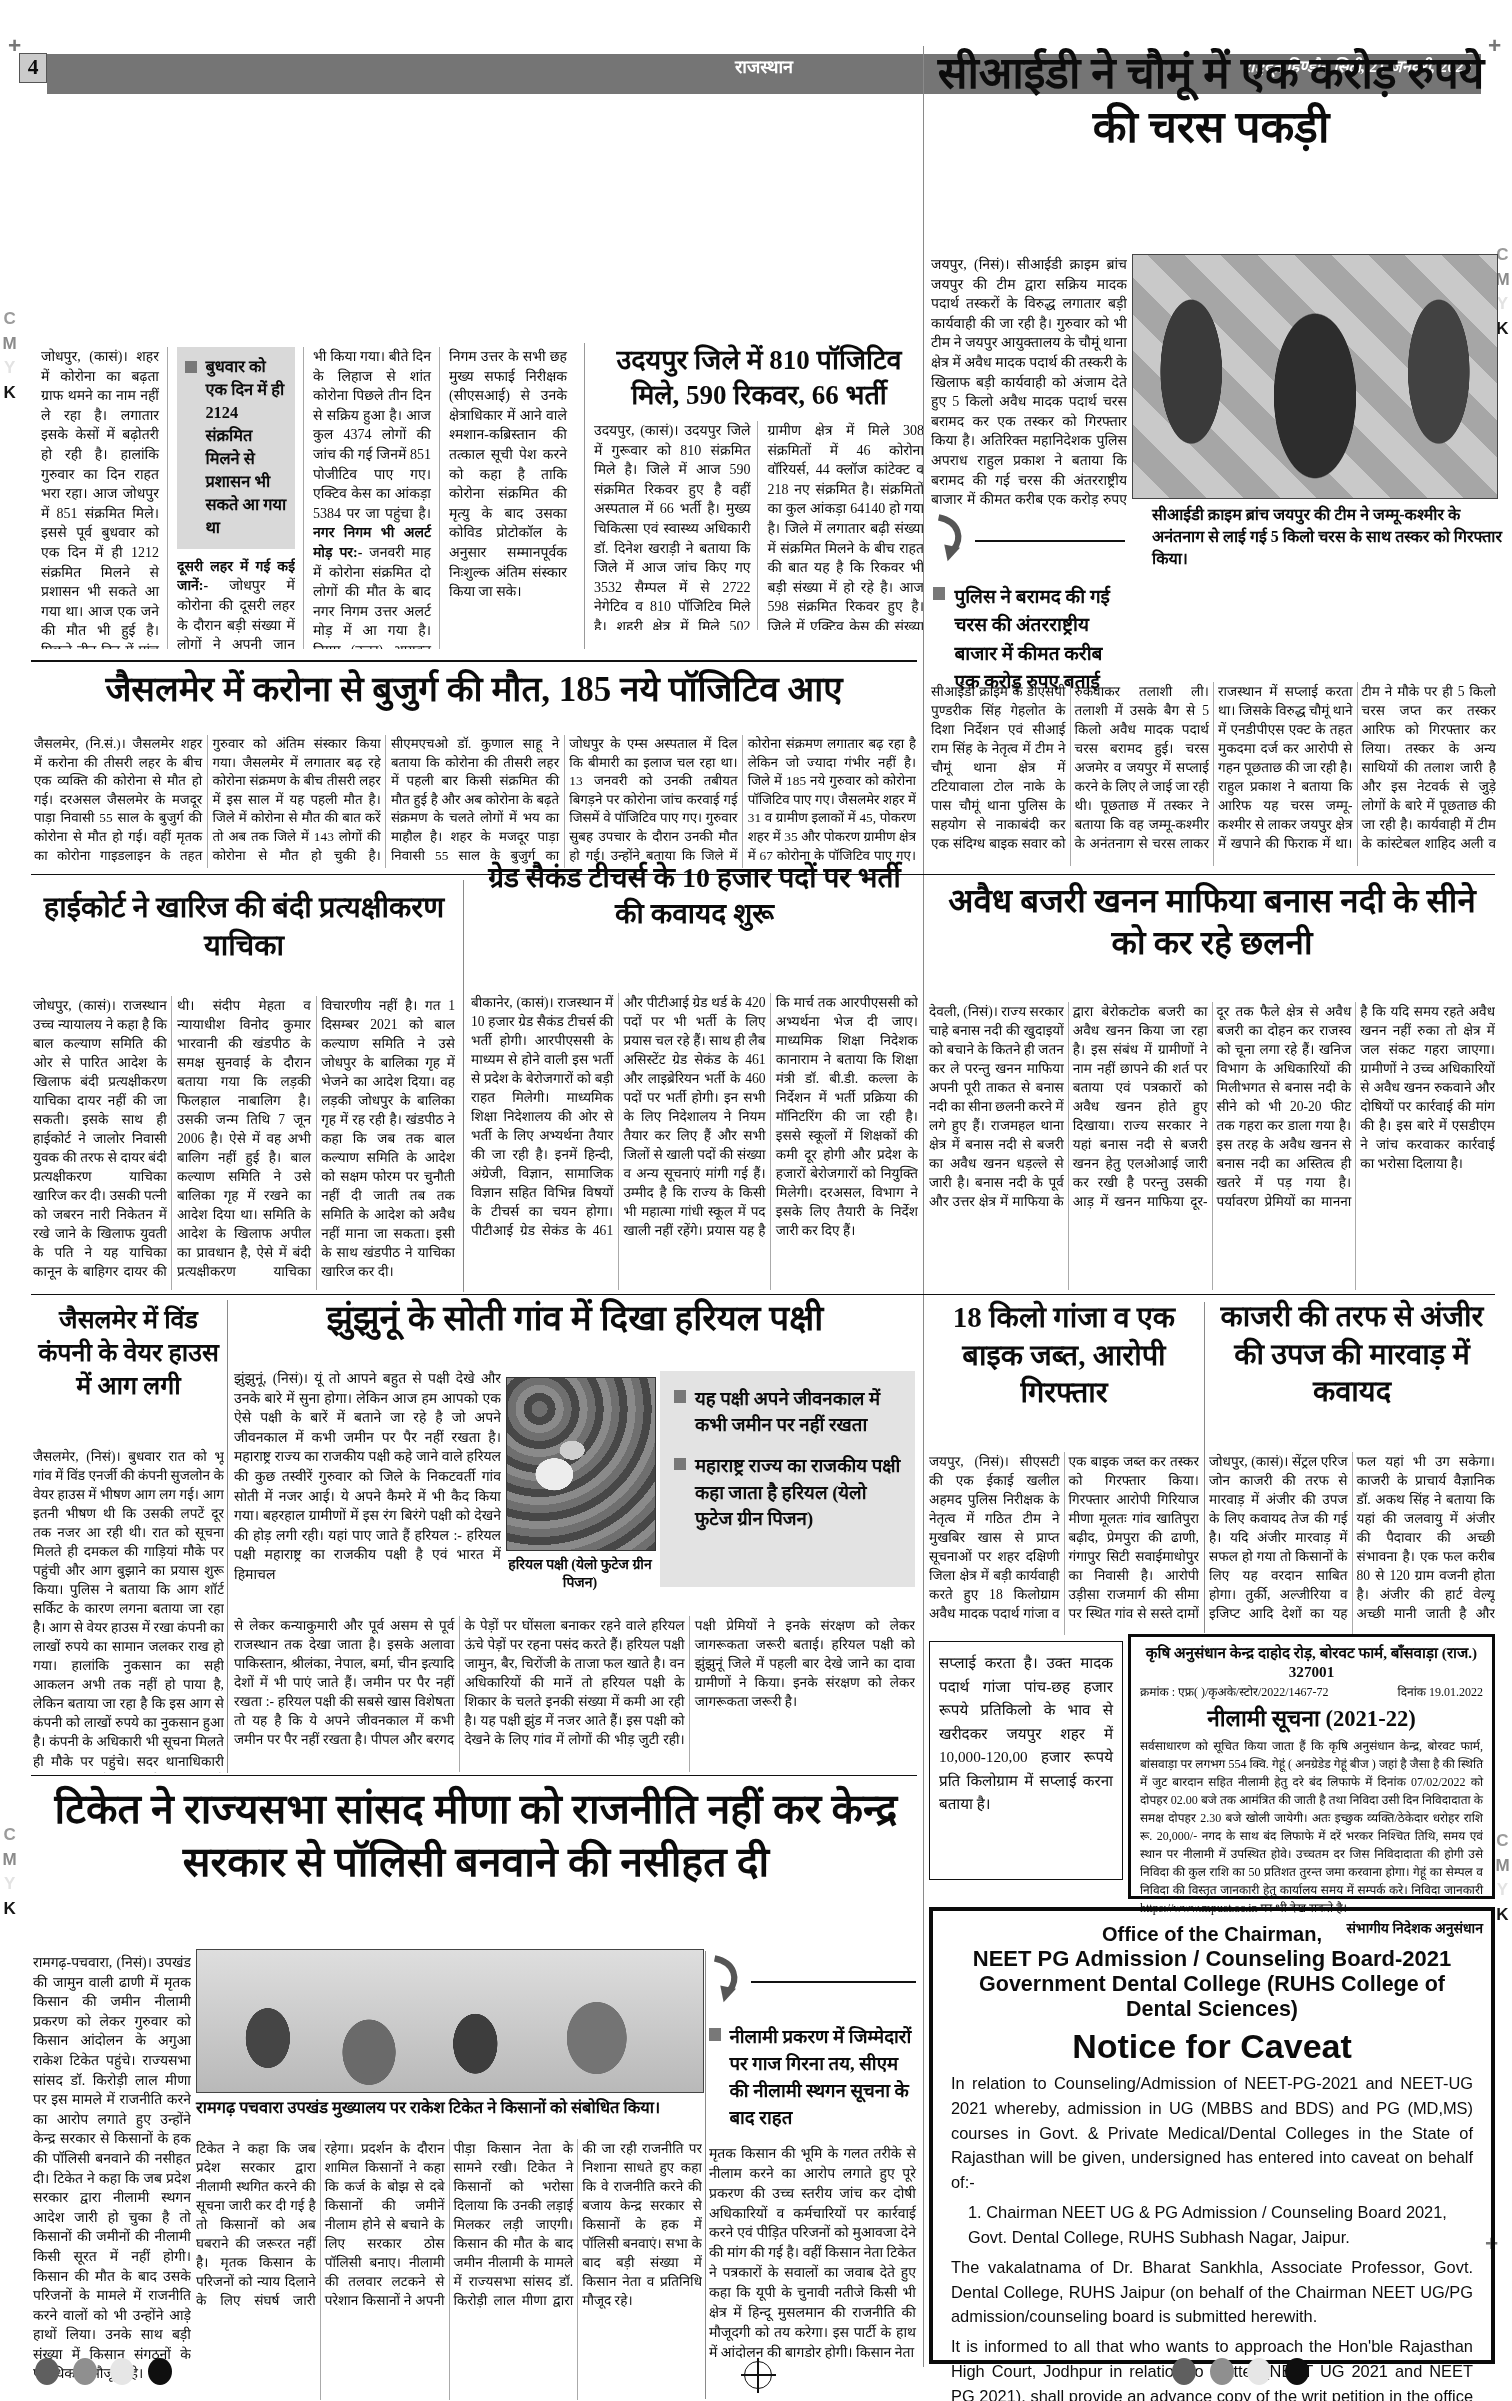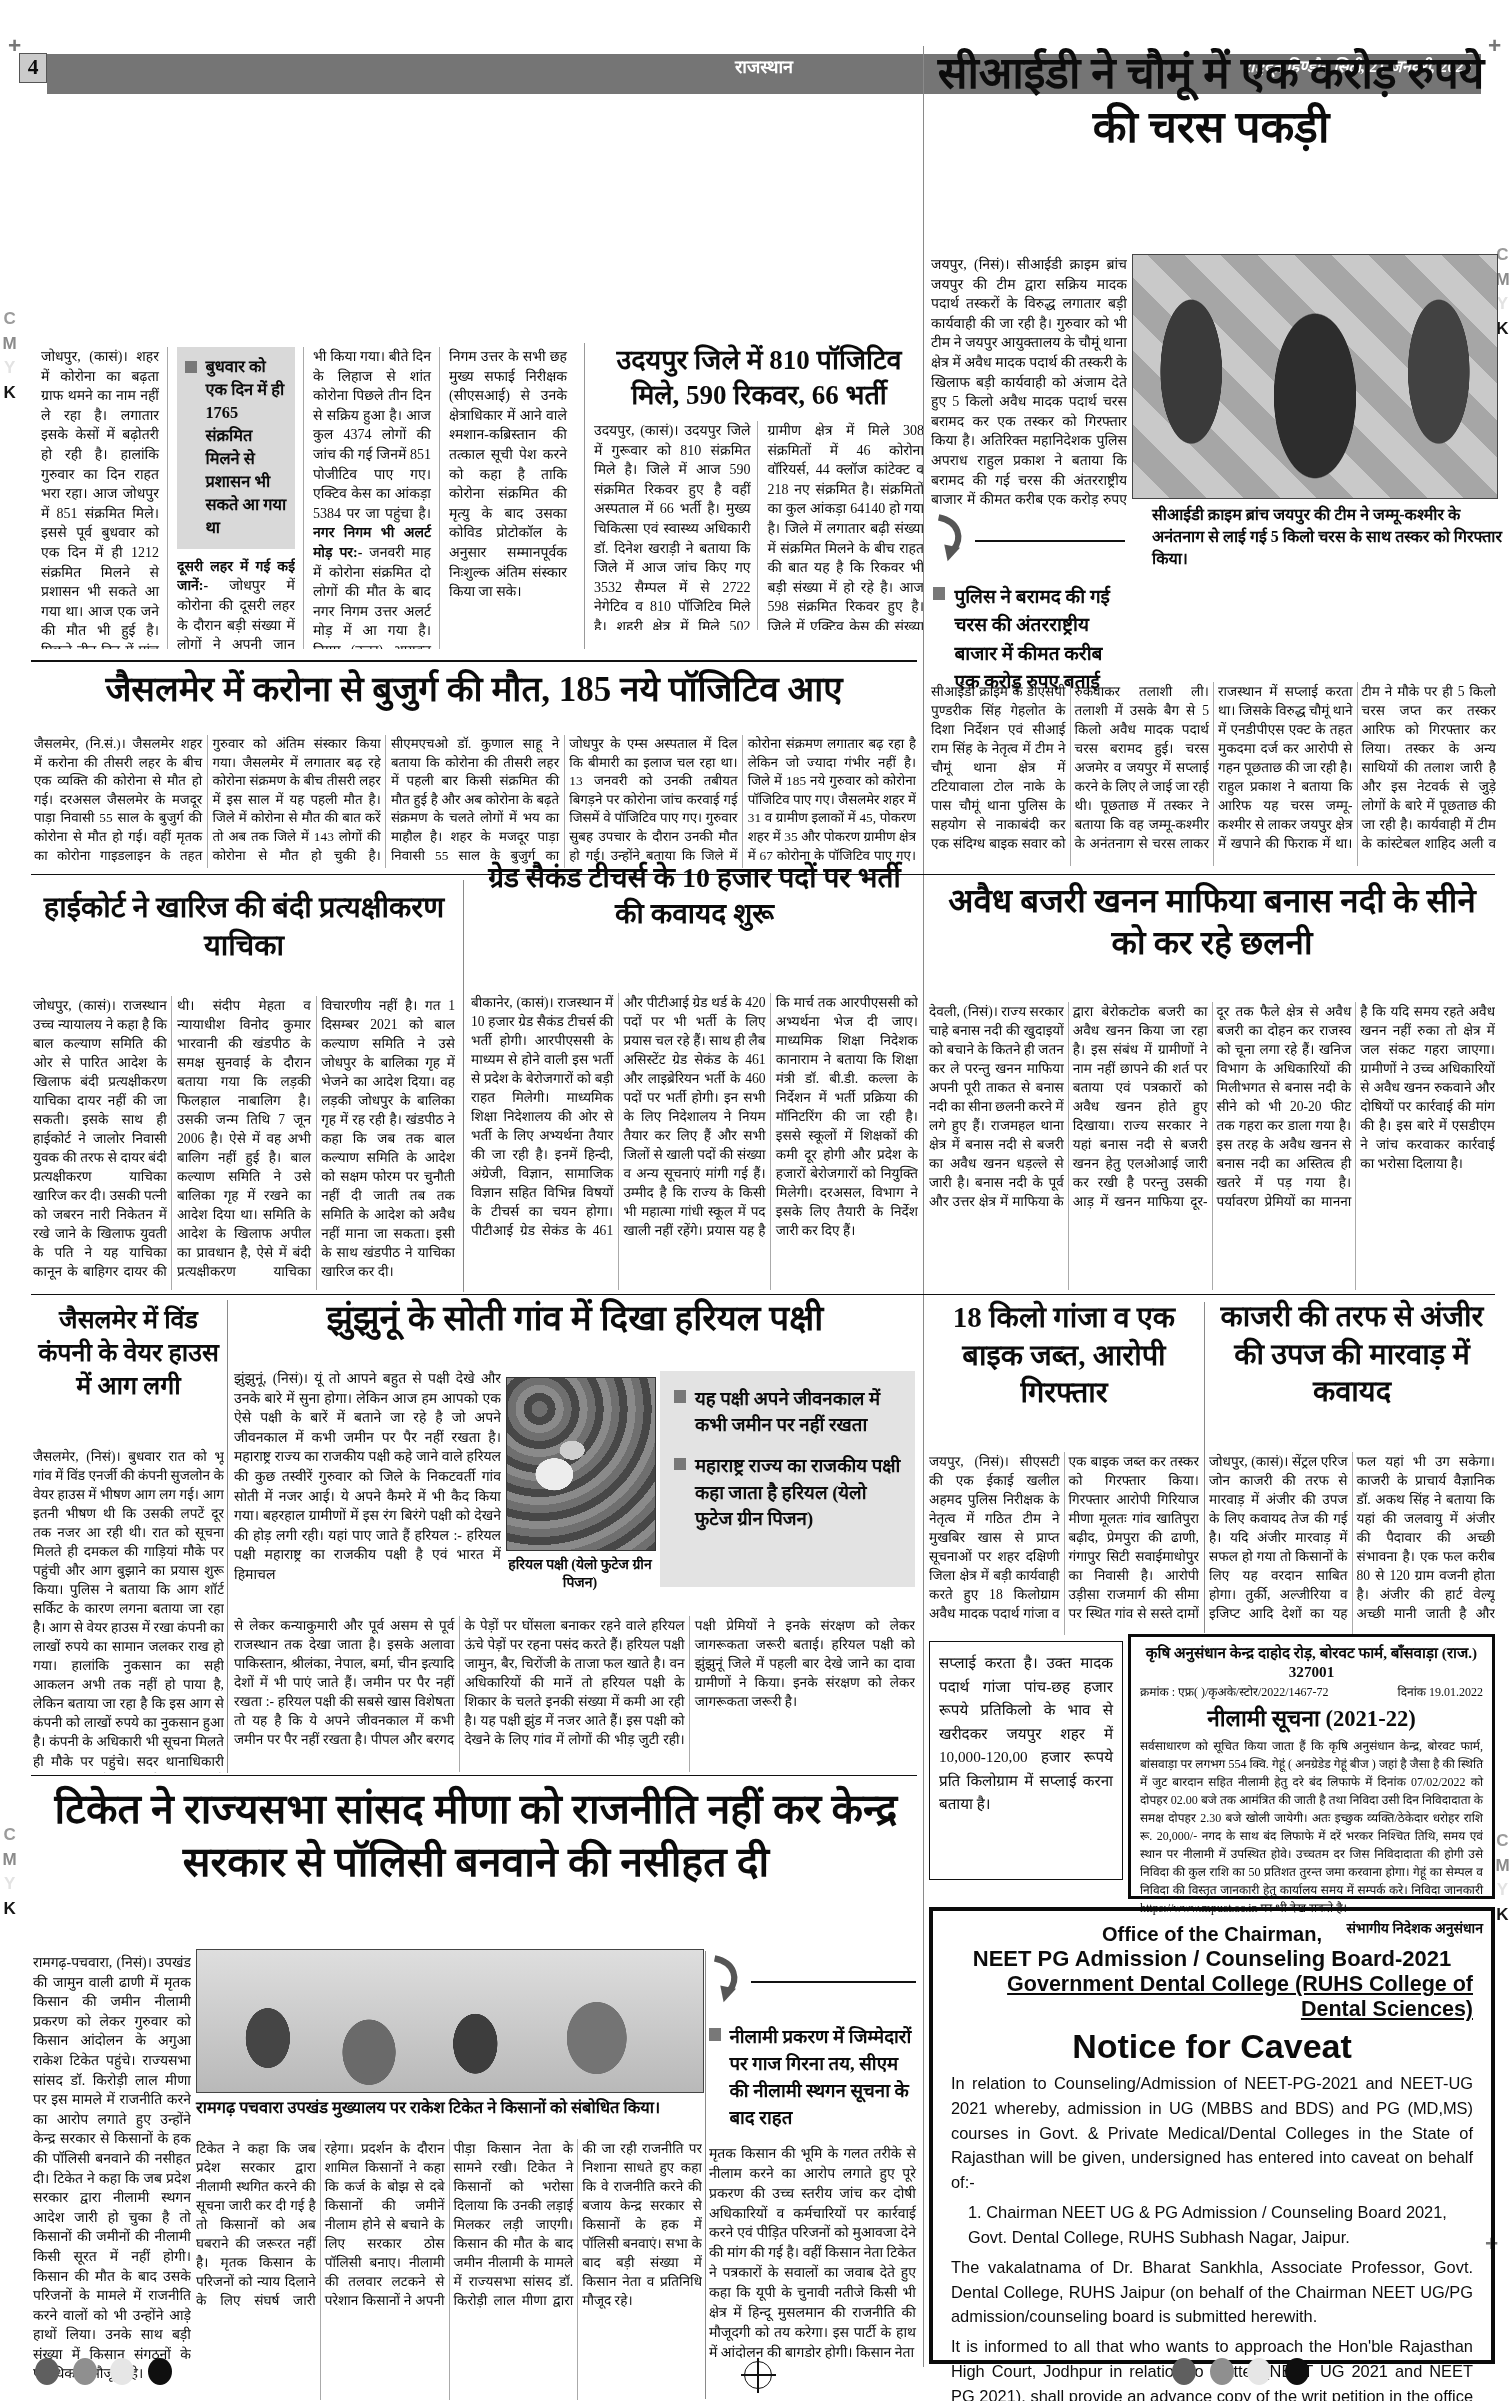--- a/index.html
+++ b/index.html
@@ -85,21 +85,21 @@
   #auction .org{font-size:15.2px;font-weight:bold;text-align:center;line-height:1.25;}
   #auction .refrow{display:flex;justify-content:space-between;font-size:12px;margin-top:2.3px;}
   #auction .ttl{font-size:22.6px;font-weight:bold;text-align:center;margin:2.3px 0 3.4px 0;}
   #auction .bd{font-size:12px;line-height:1.5;text-align:justify;}
   #auction .sg{font-size:14px;font-weight:bold;text-align:right;margin-top:1.1px;}
   
   #neet{left:929px;top:1907px;width:566px;height:457px;border:4.5px solid #0a0a0a;padding:12.4px 18px;box-sizing:border-box;
         font-family:"Liberation Sans","DejaVu Sans",sans-serif;}
   #neet .l1{font-size:20px;font-weight:bold;text-align:center;}
   #neet .l2{font-size:22px;font-weight:bold;text-align:center;}
-  #neet .l3{font-size:21.5px;font-weight:bold;text-align:right;text-decoration:underline;}
+  #neet .l3{font-size:21.5px;font-weight:bold;text-align:center;}
   #neet .ttl{font-size:34px;font-weight:bold;text-align:center;margin:4.5px 0;}
   #neet .p{font-size:16.4px;line-height:1.5;text-align:justify;margin-top:5.6px;}
   #neet .itm{font-size:16.4px;line-height:1.5;margin-top:5.6px;padding-left:17px;}
   
   #tk-head{left:33px;top:1783px;width:886px;font-size:41px;font-weight:bold;text-align:center;line-height:1.3;}
   #tk-intro{left:33px;top:1953px;width:158px;height:447px;}
   #tk-photo{left:196px;top:1949px;width:506px;height:142px;border:0.6px solid #444;
      background:
        radial-gradient(40px 54px at 14% 62%, #454545 0 55%, rgba(0,0,0,0) 56%),
        radial-gradient(48px 59px at 34% 72%, #6a6a6a 0 55%, rgba(0,0,0,0) 56%),
@@ -162,21 +162,21 @@
       <span class="cm">M</span>
       <span class="cy">Y</span>
       <span class="ck">K</span>
   </div>
 
   <div class="abs" id="m-bodyrow">
     <div class="mcol body-txt">जोधपुर, (कासं)। शहर में कोरोना का बढ़ता ग्राफ थमने का नाम नहीं ले रहा है। लगातार इसके केसों में बढ़ोतरी हो रही है। हालांकि गुरुवार का दिन राहत भरा रहा। आज जोधपुर में 851 संक्रमित मिले। इससे पूर्व बुधवार को एक दिन में ही 1212 संक्रमित मिलने से प्रशासन भी सकते आ गया था। आज एक जने की मौत भी हुई है। पिछले तीन दिन में पांच मौतों ने चिंता बढ़ा दी है। कोरोना की तीसरी लहर के उठा होते ही नगर निगम भी अलर्ट मोड में आ गया है और अपने कर्मचारियों से शहर के श्मशान स्थलों की सूची मांगी है, ताकि कोरोना संक्रमितों का दाह संस्कार पूरी गाइड लाइन के अनुसार किया जा सके। वहीं प्रशासन व चिकित्सा विभाग पहले से अलर्ट मोड में चल रहे हैं।</div>
     <div class="mcol">
       <div class="inset">
         <span class="sq"></span>
-        <span>बुधवार को एक दिन में ही 1765 संक्रमित मिलने से प्रशासन भी सकते आ गया था</span>
+        <span>बुधवार को एक दिन में ही 2124 संक्रमित मिलने से प्रशासन भी सकते आ गया था</span>
       </div>
       <div class="body-txt"><span class="subhead-inline">दूसरी लहर में गई कई जानें:-</span> <span>जोधपुर में कोरोना की दूसरी लहर के दौरान बड़ी संख्या में लोगों ने अपनी जान गंवाई थी। उस समय मृतकों के अंतिम संस्कार में लकड़ियों की कमी न हो इसके लिए कई समाज के लोग आगे आए थे। हालांकि इस बार हालात इतने बेकाबू नहीं है। कल बुधवार को 253 दिन बाद 1212 संक्रमित मिले थे। इससे पहले 12 मई 2021 को 1260 रोगी मिले थे। आज 750 संक्रमितों को ठीक होने पर डिस्चार्ज किया गया।</span></div>
     </div>
     <div class="mcol body-txt">
       <span>भी किया गया। बीते दिन के लिहाज से शांत कोरोना पिछले तीन दिन से सक्रिय हुआ है। आज कुल 4374 लोगों की जांच की गई जिनमें 851 पोजीटिव पाए गए। एक्टिव केस का आंकड़ा 5384 पर जा पहुंचा है।</span>
       <span class="subhead-inline">नगर निगम भी अलर्ट मोड़ पर:-</span>
       <span>जनवरी माह में कोरोना संक्रमित दो लोगों की मौत के बाद नगर निगम उत्तर अलर्ट मोड़ में आ गया है। निगम (उत्तर) आयुक्त राजेंद्रसिंह कविया ने</span>
     </div>
     <div class="mcol body-txt">निगम उत्तर के सभी छह मुख्य सफाई निरीक्षक (सीएसआई) से उनके क्षेत्राधिकार में आने वाले श्मशान-कब्रिस्तान की तत्काल सूची पेश करने को कहा है ताकि कोरोना संक्रमित की मृत्यु के बाद उसका कोविड प्रोटोकॉल के अनुसार सम्मानपूर्वक निःशुल्क अंतिम संस्कार किया जा सके।</div>
   </div>

